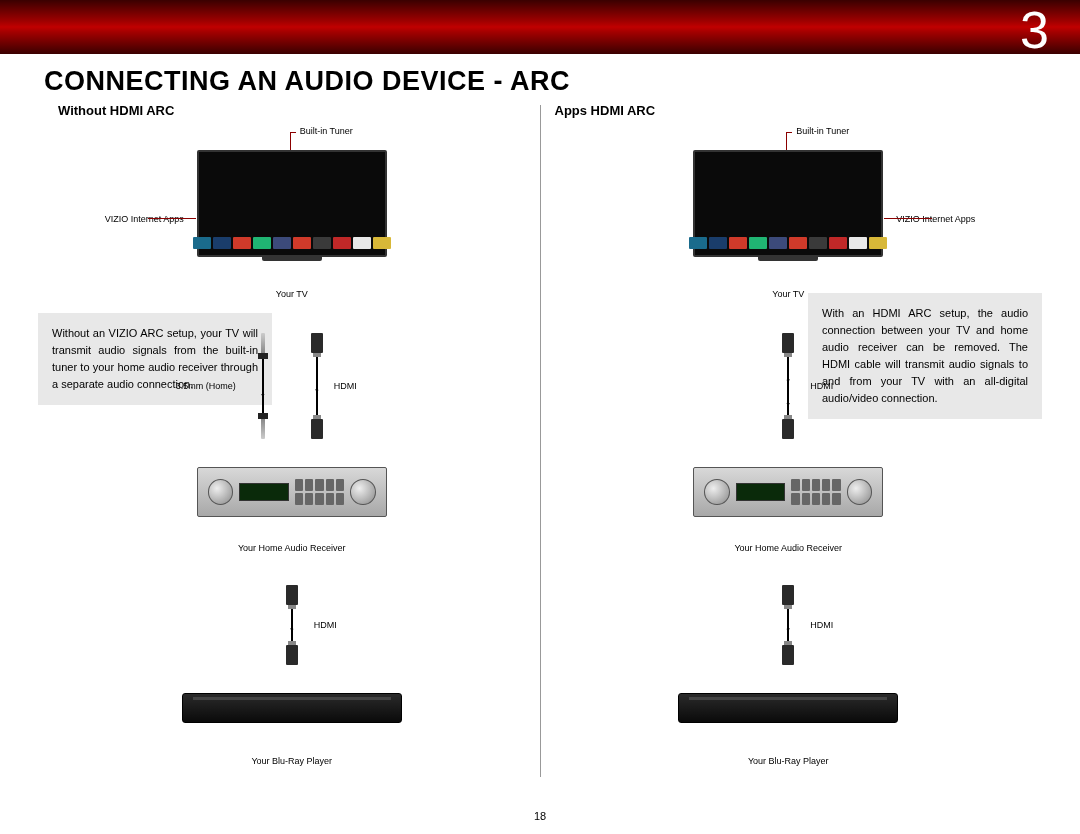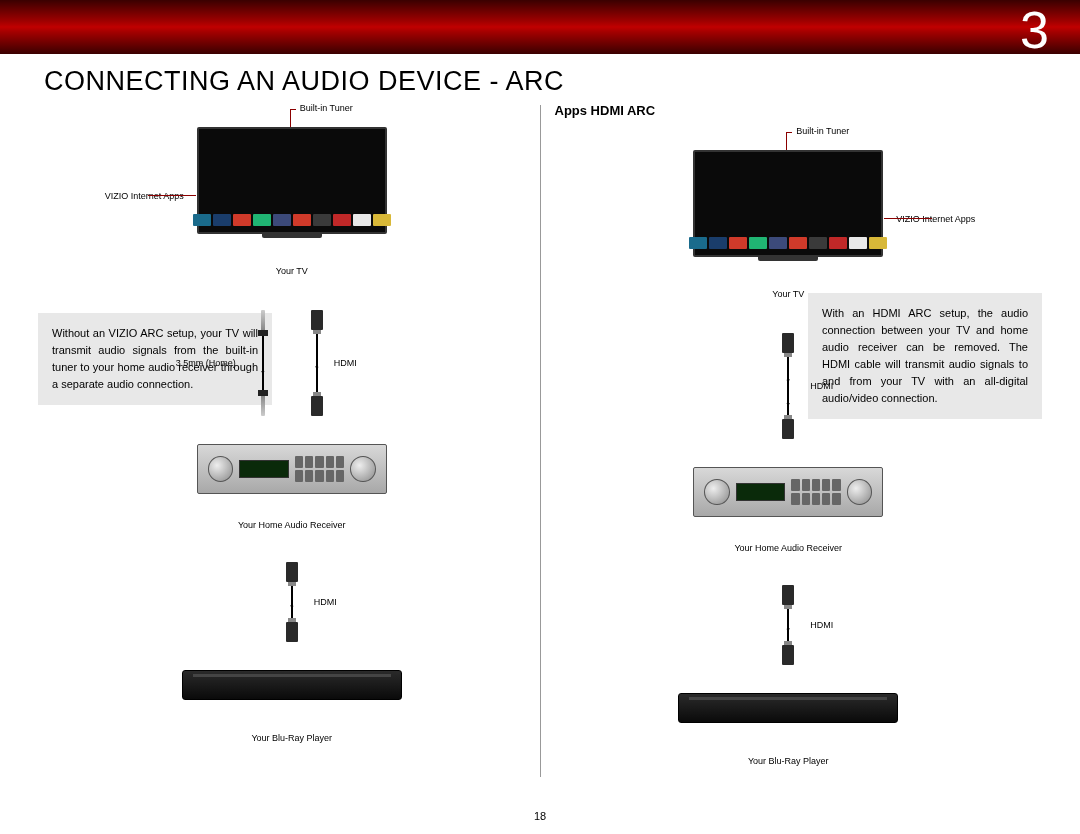--- a/index.html
+++ b/index.html
@@ -21,21 +21,21 @@
     position: absolute;
     right: 30px;
     top: 0px;
     font-size: 52px;
     font-weight: 300;
     color: #fff;
     letter-spacing: 1px;
   }
   .page-title {
     font-size: 27px;
-    font-weight: 400;
+    font-weight: 700;
     letter-spacing: 0.5px;
     padding: 12px 0 0 44px;
     color: #000;
   }
   .columns {
     display: flex;
     padding: 6px 44px 0 44px;
     height: 700px;
   }
   .col {
@@ -289,20 +289,21 @@
 
 <div class="header-band">
   <div class="chapter-num">3</div>
 </div>
 
 <h1 class="page-title">CONNECTING AN AUDIO DEVICE - ARC</h1>
 
 <div class="columns">
 
   <div class="col">
+    <div class="col-title">Without HDMI ARC</div>
 
     <div class="info-box info-left">Without an VIZIO ARC setup, your TV will transmit audio signals from the built-in tuner to your home audio receiver through a separate audio connection.</div>
 
     <div class="diagram">
 
       <div class="tuner-lbl" style="top:0; left:calc(50% + 8px);">Built-in Tuner</div>
       <div class="tuner-seg" style="top:6px;left:calc(50% - 2px);width:6px;height:1px;"></div>
       <div class="tuner-seg" style="top:6px;left:calc(50% - 2px);width:1px;height:18px;"></div>
 
       <div class="apps-lbl-l" style="top:88px; right:calc(50% + 108px);">VIZIO Internet Apps</div>

